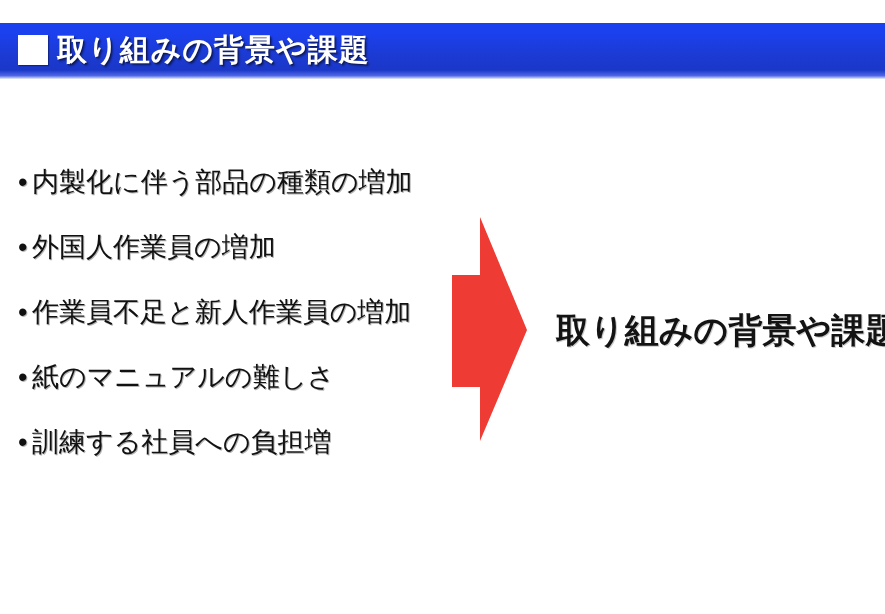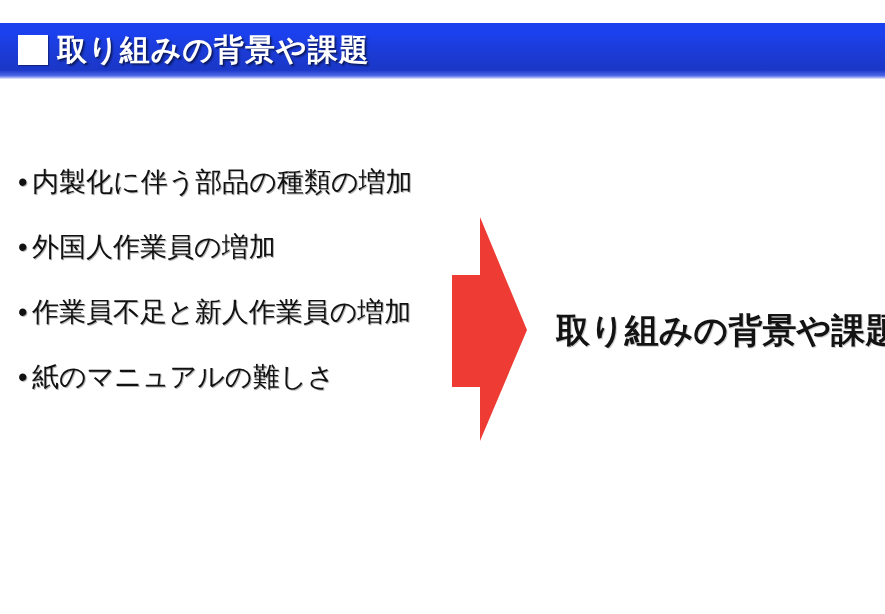--- a/index.html
+++ b/index.html
@@ -134,20 +134,23 @@
     </div>
 
     <div class="bullet-item">
       <span class="dot">•</span><span>作業員不足と新人作業員の増加</span>
     </div>
 
     <div class="bullet-item">
       <span class="dot">•</span><span>紙のマニュアルの難しさ</span>
     </div>
 
+    <div class="bullet-item">
+      <span class="dot">•</span><span>訓練する社員への負担増</span>
+    </div>
 
   </div>
 
   <div class="arrow-wrap">
     <svg width="78" height="224" viewBox="0 0 78 224">
       <polygon id="arrow-shape" points="28,0 75,113 28,224 28,170 0,170 0,58 28,58" fill="#ee3b33"></polygon>
     </svg>
   </div>
 
   <div class="conclusion" style="color: rgb(19, 19, 19);">取り組みの背景や課題</div>

